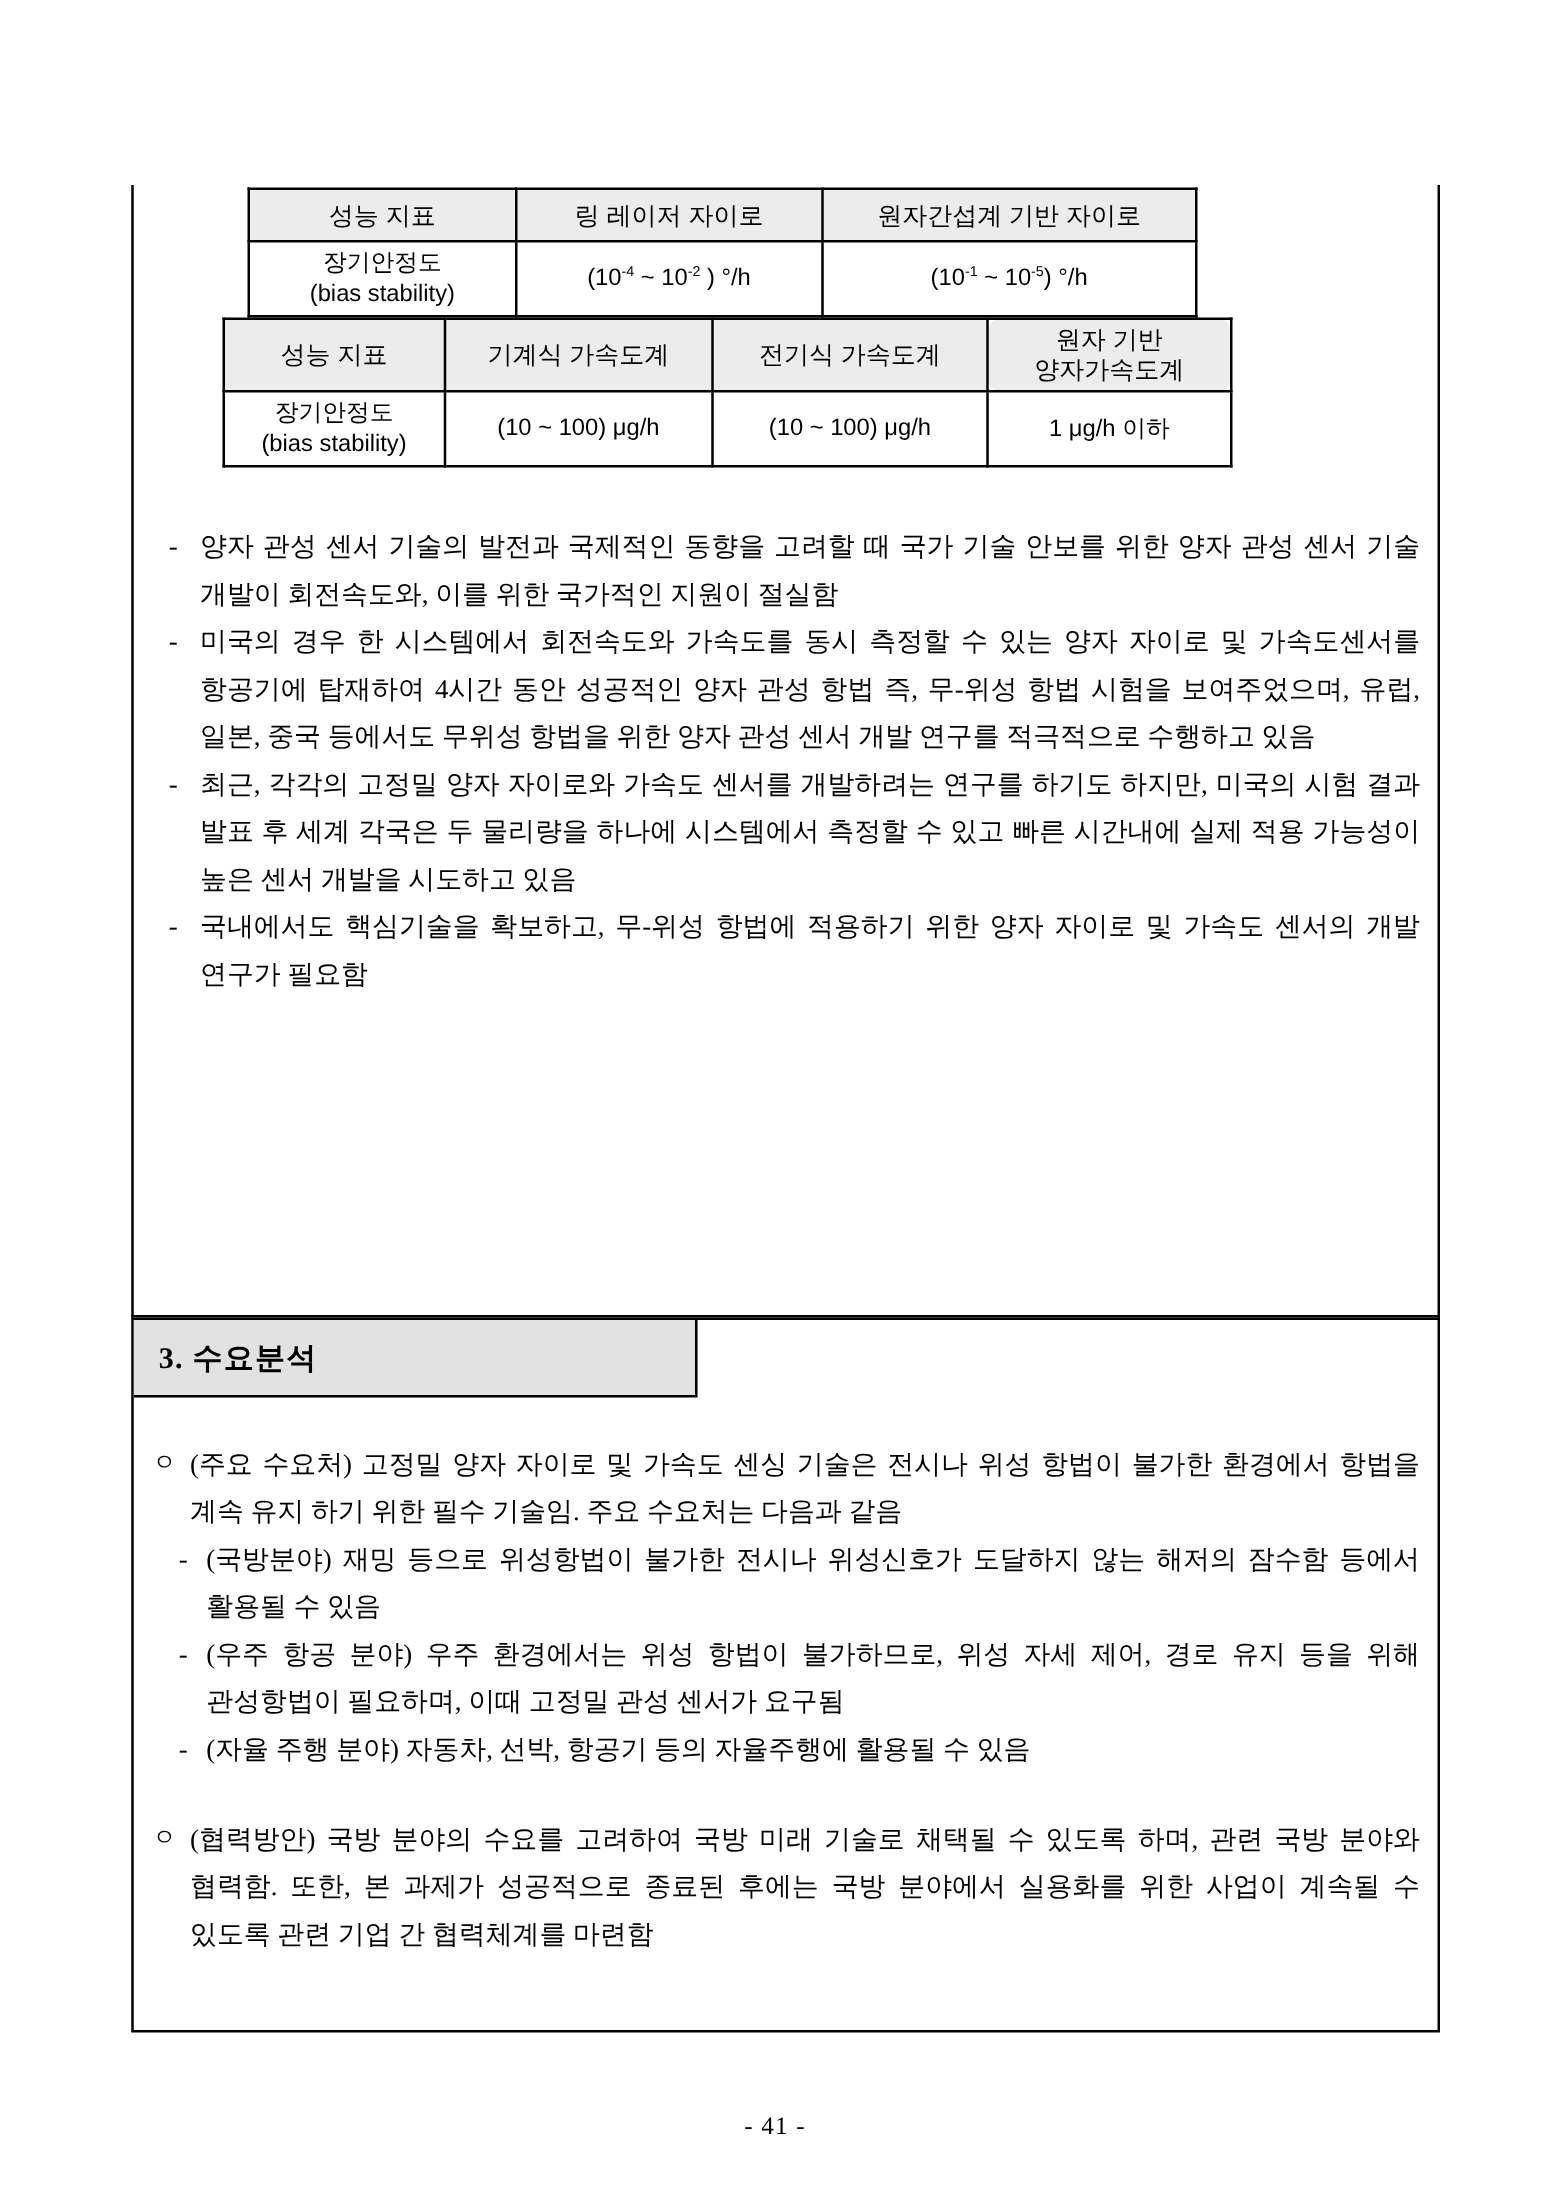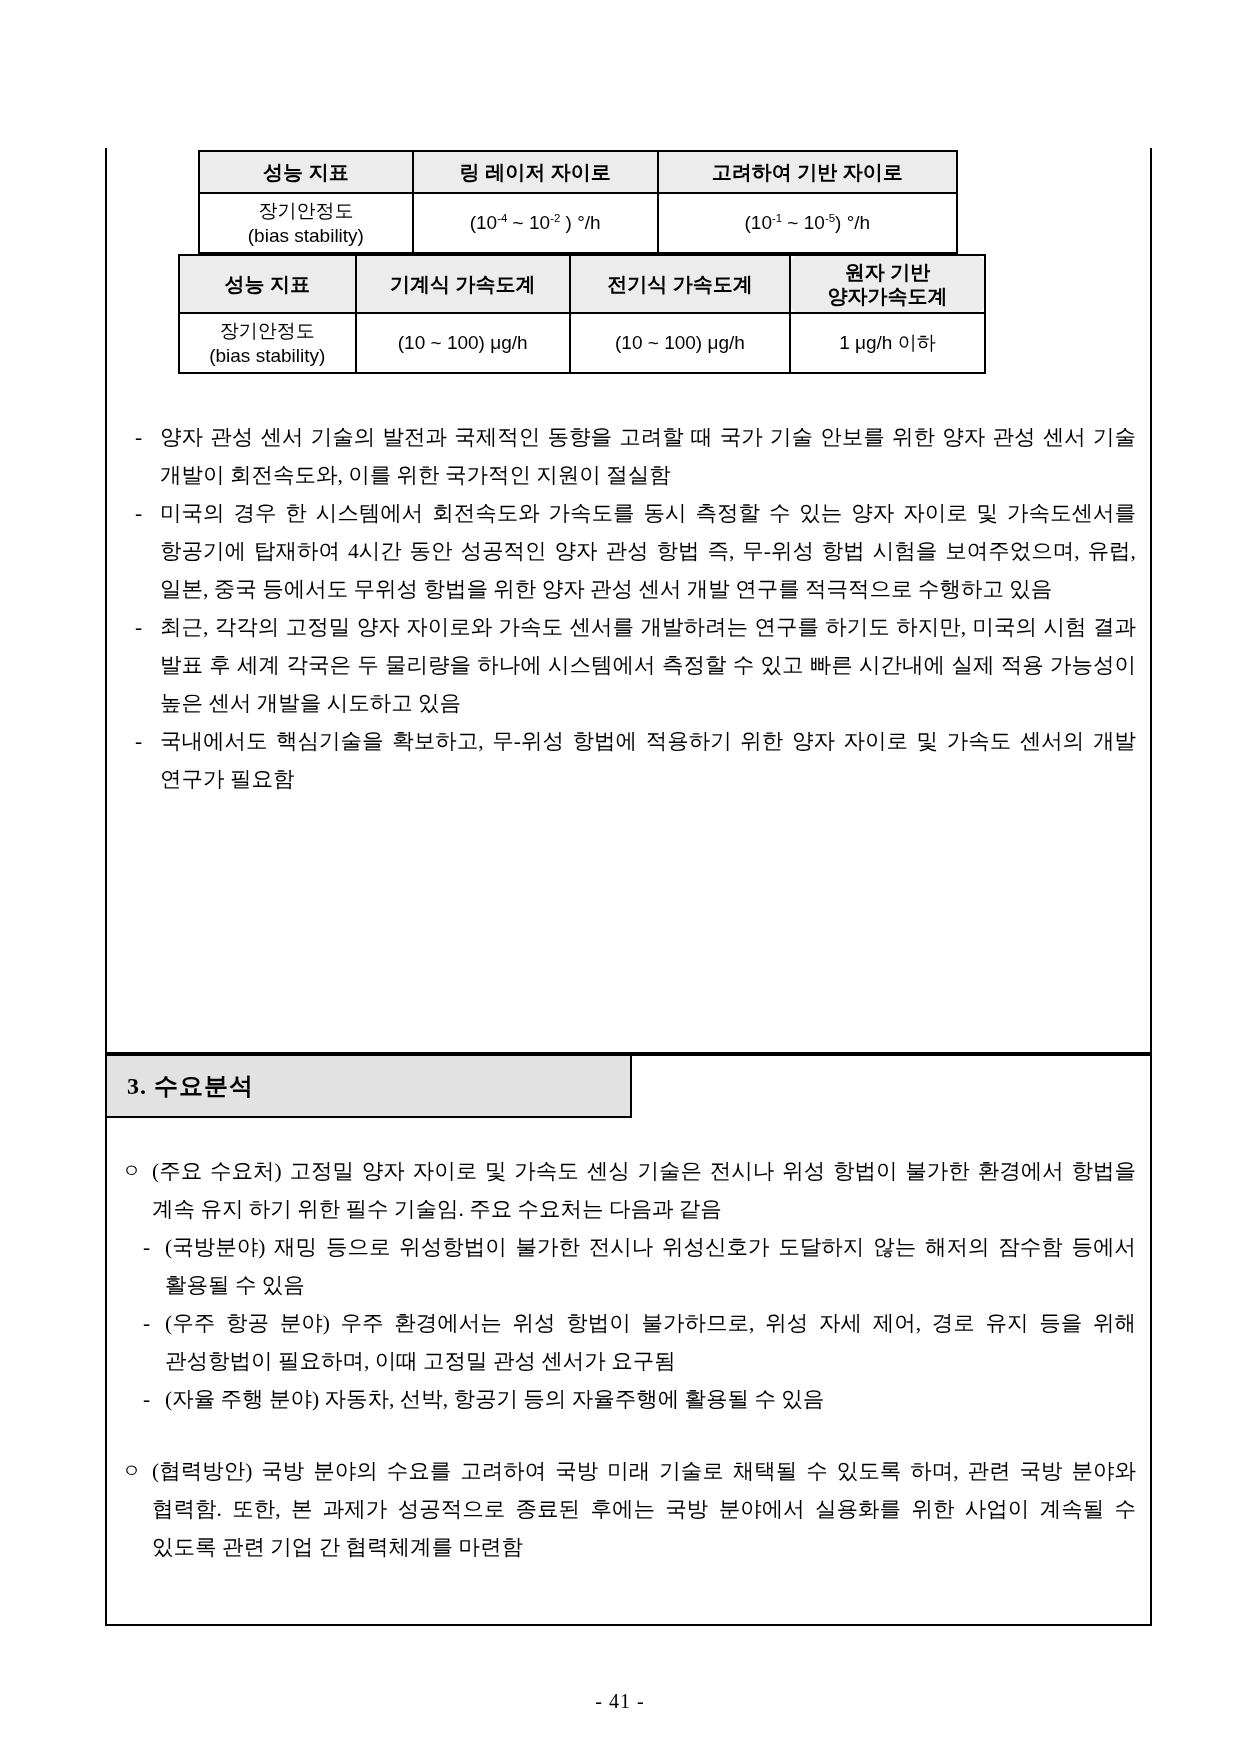--- a/index.html
+++ b/index.html
@@ -17,21 +17,21 @@
     border-left:2px solid #000; border-right:2px solid #000; border-bottom:2px solid #000;
     overflow:hidden;
   }
 
   table.tbl {
     border-collapse:collapse; text-align:center;
     font-family:"Liberation Sans","DejaVu Sans",sans-serif;
     font-size:19px;
   }
   .tbl th, .tbl td { border:2px solid #000; vertical-align:middle; padding:4px 6px; }
-  .tbl th { background:#ececec; font-size:20px; font-weight:bold; }
+  .tbl th { background:#ececec; font-size:20px; font-weight:normal; }
   .tbl td { background:#fff; }
   sup { font-size:0.6em; vertical-align:super; line-height:0; }
 
   .tbl-gyro  { margin:2px 0 0 91px; width:760px; }
   .tbl-gyro th { height:42px; }
   .tbl-gyro td { height:57px; }
   .tbl-gyro .c0 { width:28.2%; }
   .tbl-gyro .c1 { width:32.3%; }
   .tbl-gyro .c2 { width:39.5%; }
 
@@ -52,21 +52,21 @@
   .item .marker { flex:none; }
   .item .text { flex:1; text-align:justify; word-break:keep-all; }
   .bullets .item .marker { width:29px; padding-left:4px; }
 
   
   .box-demand {
     position:absolute; left:105px; top:1054px; width:1047px; height:572px;
     border:2px solid #000; overflow:hidden;
   }
   .section-heading {
-    width:527px; height:64px; margin:-2px 0 0 -2px;
+    width:453px; height:64px; margin:-2px 0 0 -2px;
     border:2px solid #000; background:#e2e2e2;
     display:flex; align-items:center; padding-left:20px;
     font-size:24px; font-weight:bold; letter-spacing:1px;
   }
   .demand-content { padding:34px 14px 0 15px; font-size:21.5px; line-height:38px; }
   .demand-content .item.l1 .marker { width:30px; font-size:19px; }
   .demand-content .item.l2 { margin-left:21px; }
   .demand-content .item.l2 .marker { width:22px; }
   .demand-content .item.spaced { margin-top:34px; }
 
@@ -80,21 +80,21 @@
 
 <div class="page">
 
   <div class="box-top">
 
     <table class="tbl tbl-gyro">
       <thead>
         <tr>
           <th class="c0">성능 지표</th>
           <th class="c1">링 레이저 자이로</th>
-          <th class="c2">고려하여 기반 자이로</th>
+          <th class="c2">원자간섭계 기반 자이로</th>
         </tr>
       </thead>
       <tbody>
         <tr>
           <td class="cell-2line">
             <div>장기안정도</div>
             <div>(bias stability)</div>
           </td>
           <td>(10<sup>-4</sup> ~ 10<sup>-2</sup> ) °/h</td>
           <td>(10<sup>-1</sup> ~ 10<sup>-5</sup>) °/h</td>

